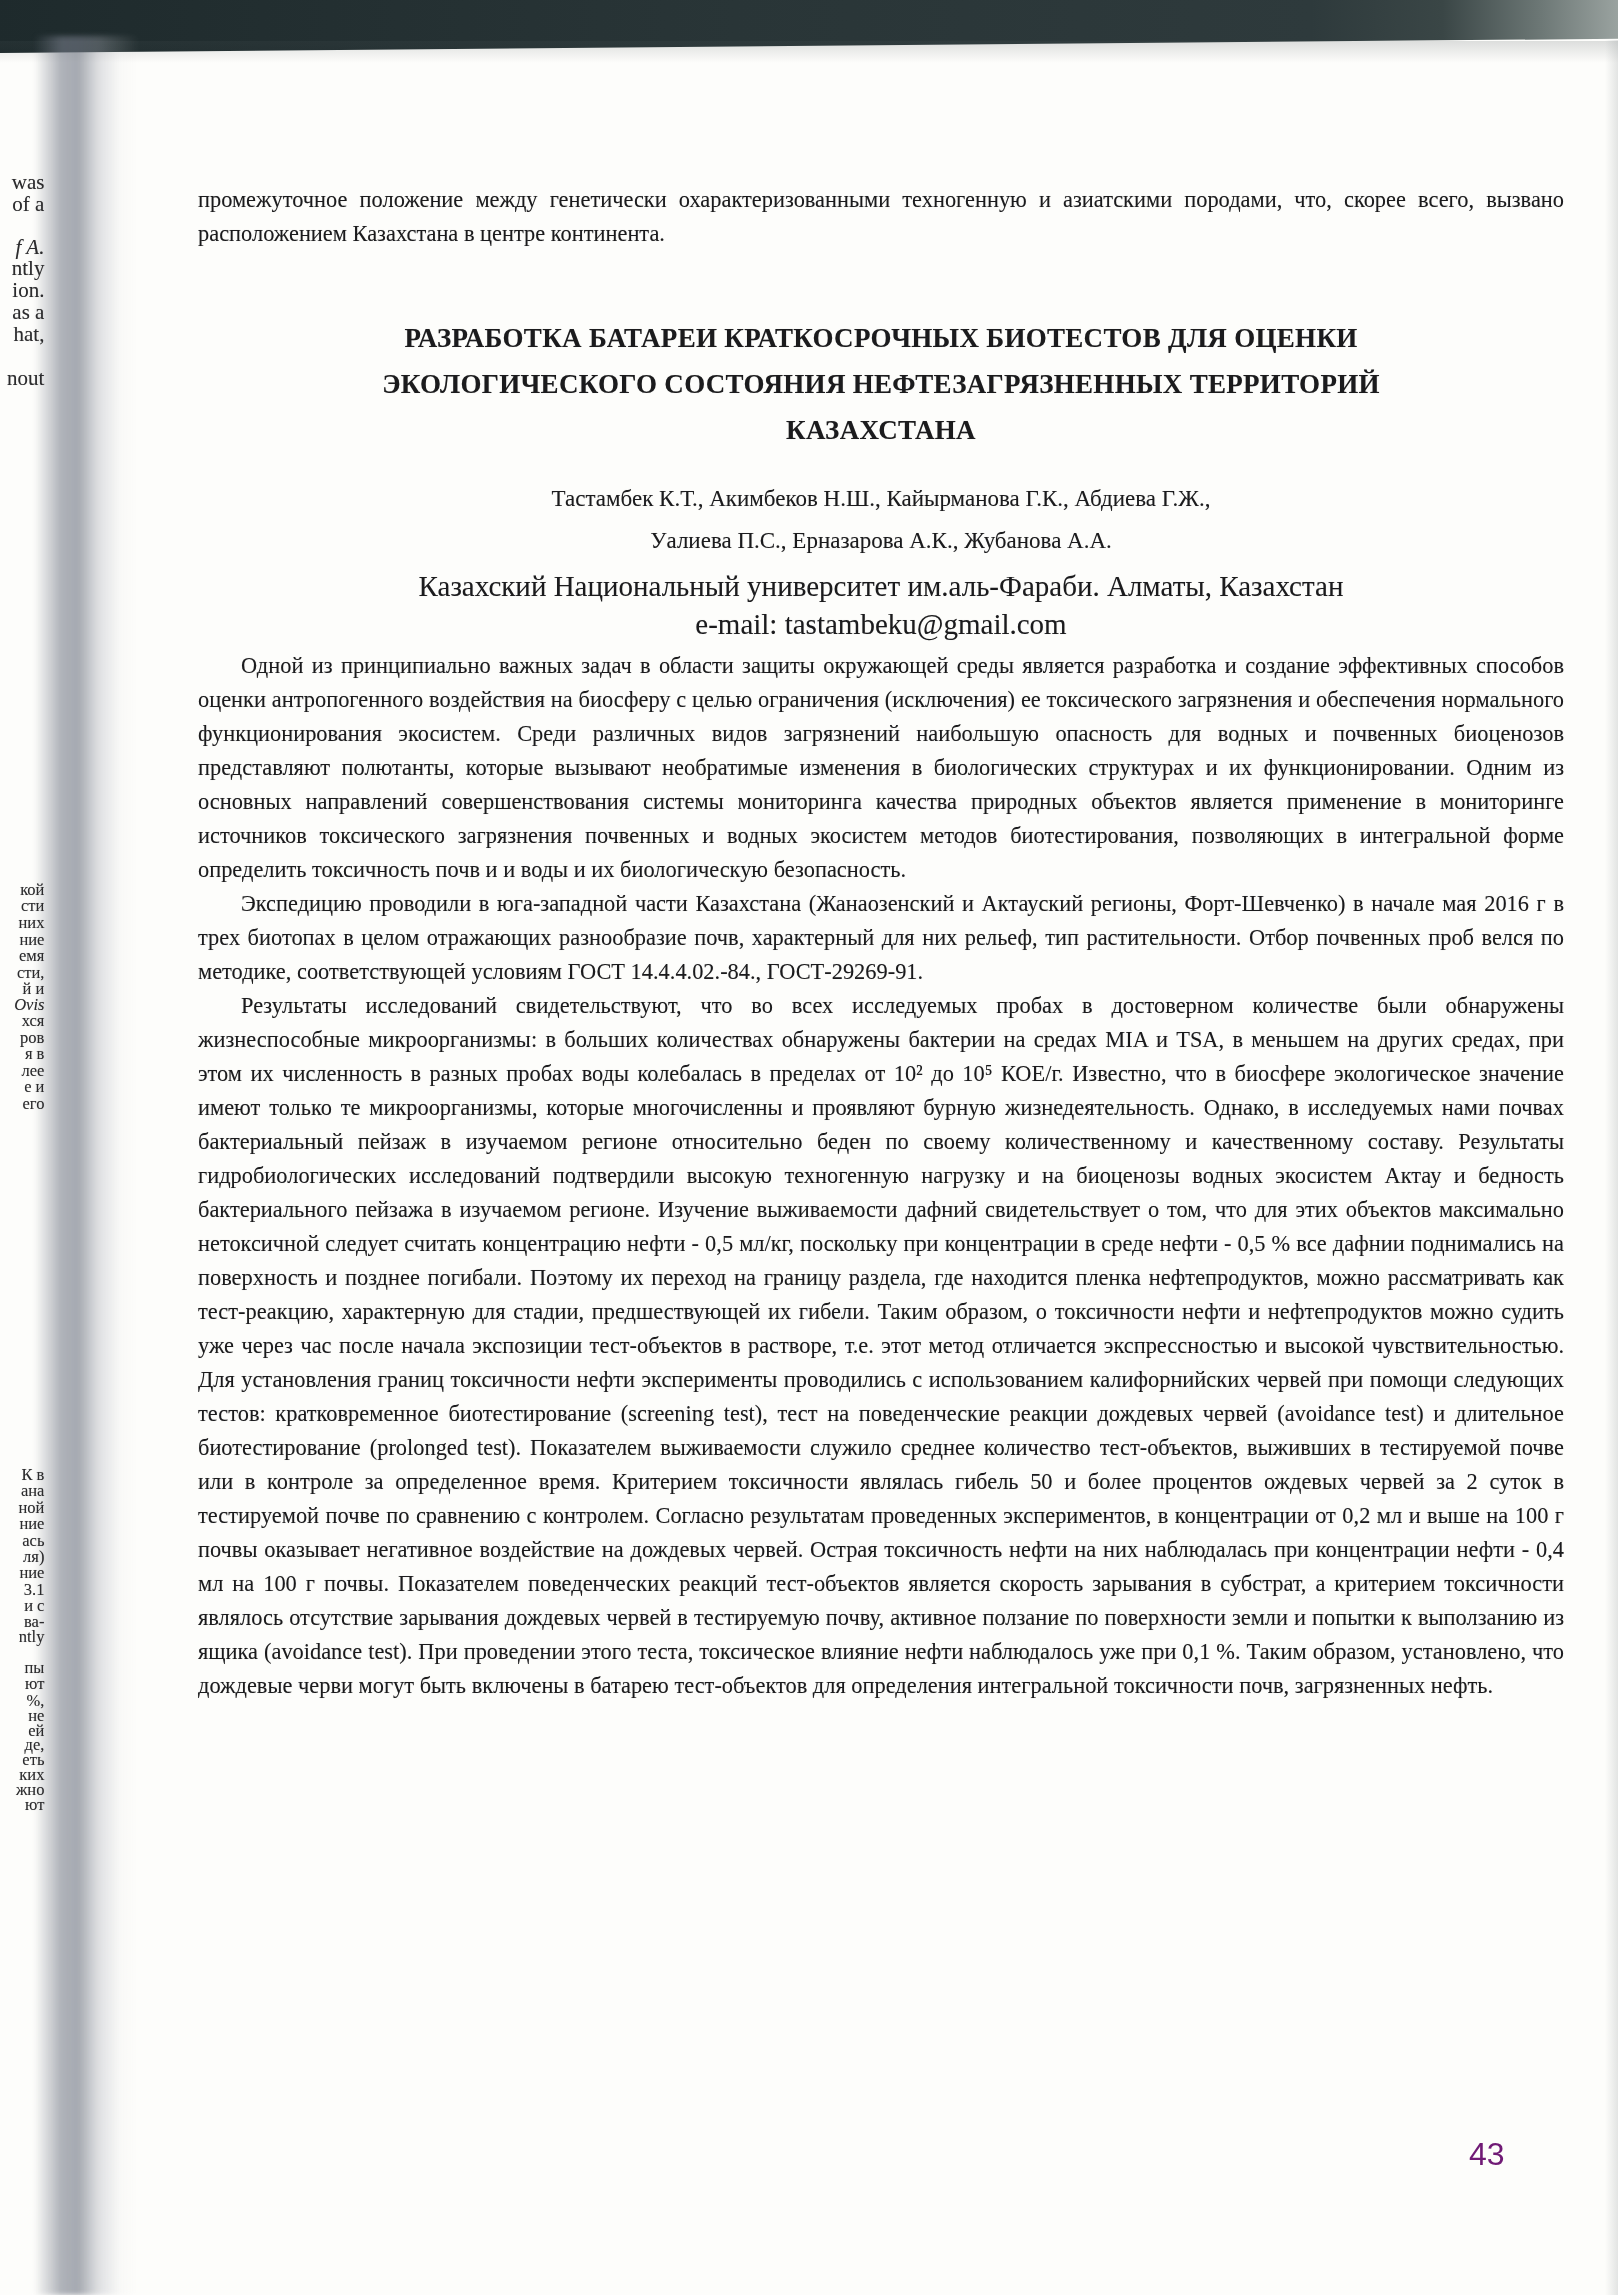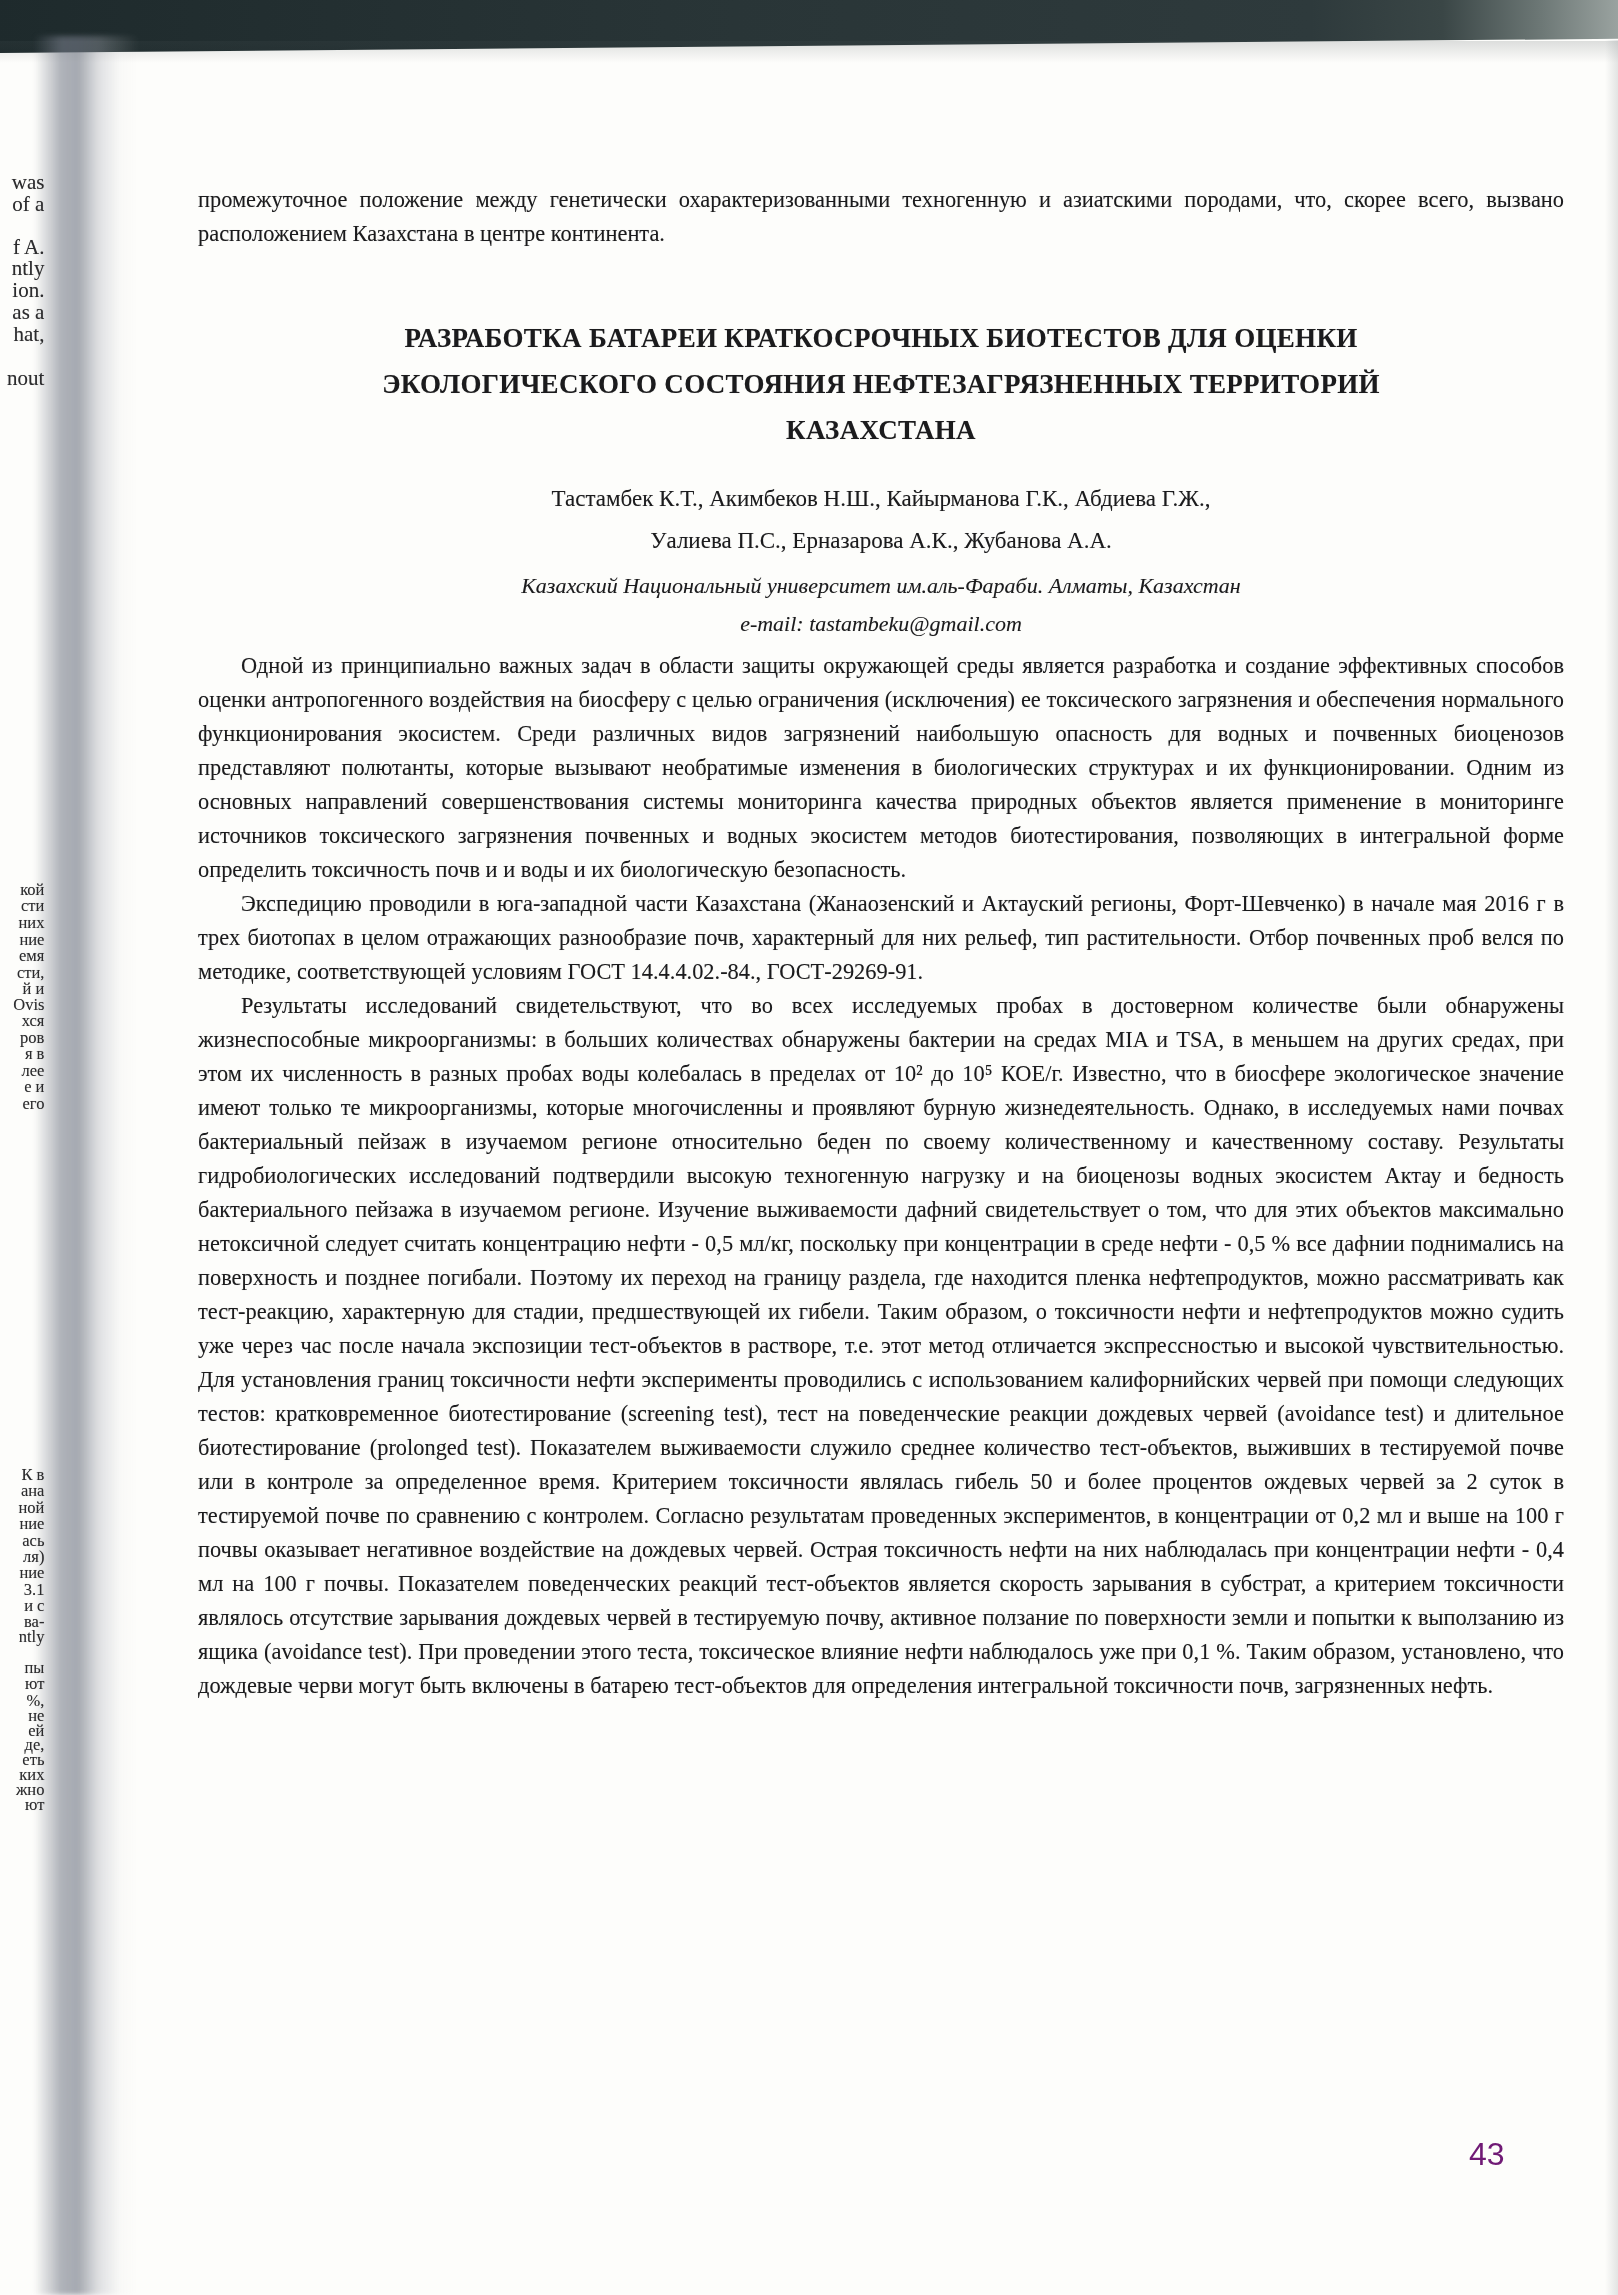--- a/index.html
+++ b/index.html
@@ -45,21 +45,21 @@
 
   
   .margin-frags { position: absolute; left: 0; top: 0; width: 47px; height: 100%; }
   .frag {
     position: absolute; right: 2.6px; white-space: nowrap;
     text-align: right; color: #2c2c2e; line-height: 1;
     text-shadow: 0 0 0.7px rgba(40,40,40,0.35);
   }
   .frag.en { font-size: 21px; }
   .frag.ru { font-size: 16.5px; }
-  .frag.it { }
+  .frag.it { font-style: italic; }
 
   
   .column { position: absolute; left: 198px; width: 1366px; top: 0; }
   .cont-par {
     position: absolute; top: 183px; left: 0; width: 100%;
     font-size: 22.4px; line-height: 34px; text-align: justify;
     text-shadow: 0 0 0.7px rgba(20,20,20,0.30);
   }
   .title-block {
     position: absolute; top: 315px; left: 0; width: 100%;
@@ -68,21 +68,21 @@
     text-shadow: 0 0 0.7px rgba(20,20,20,0.30);
     font-family: Liberation Serif, serif;
   }
   .authors-block {
     position: absolute; top: 478px; left: 0; width: 100%;
     font-size: 23px; line-height: 42px; text-align: center;
     text-shadow: 0 0 0.7px rgba(20,20,20,0.30);
   }
   .affil-block {
     position: absolute; top: 567px; left: 0; width: 100%;
-    font-style: italic; font-size: 22px; line-height: 38px; text-align: center;
+    font-size: 29px; line-height: 38px; text-align: center;
     text-shadow: 0 0 0.7px rgba(20,20,20,0.28);
   }
   .body-block {
     position: absolute; top: 649px; left: 0; width: 100%;
     font-size: 22.4px; line-height: 34px; text-align: justify;
     text-shadow: 0 0 0.7px rgba(20,20,20,0.30);
   }
   .body-block p { margin: 0; text-indent: 43px; }
 
   .page-number {

